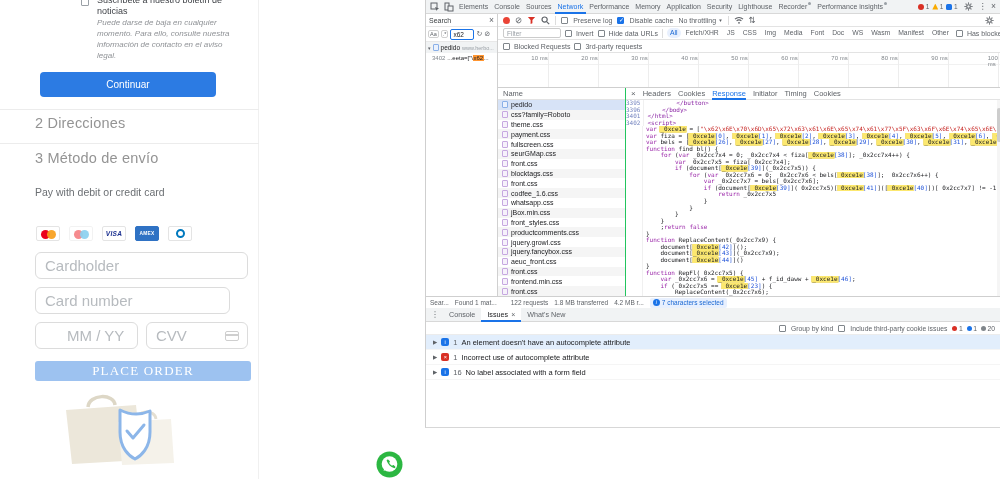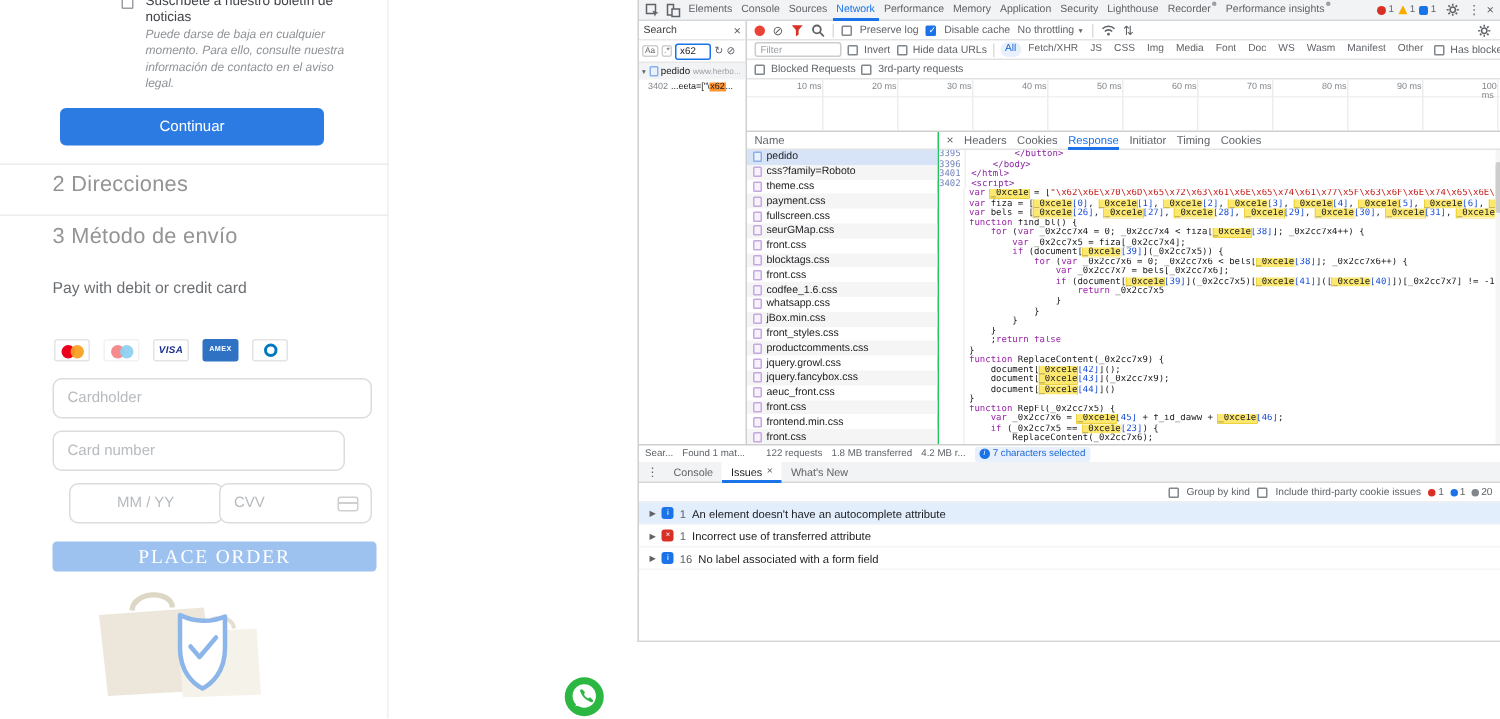--- a/index.html
+++ b/index.html
@@ -19,21 +19,21 @@
   .cards{position:absolute;left:36px;top:226px;display:flex;gap:9px}
   .card-ic{position:relative;width:24px;height:15px;border:1px solid #e4e4e4;border-radius:2px;background:#fff;display:flex;align-items:center;justify-content:center;overflow:hidden}
   .card-ic.maestro{opacity:.45}
   .card-ic.amex{background:#2f72c4;border-color:#2f72c4}
   .mc{position:absolute;width:9px;height:9px;border-radius:50%;top:2.5px}
   .c1{left:4px;background:#eb001b}.c2{left:10px;background:#f79e1b;opacity:.92}
   .m1{left:4px;background:#ed0006}.m2{left:10px;background:#0099df;opacity:.92}
   .visa-t{color:#1a2f8f;font-size:6.5px;font-weight:bold;font-style:italic;letter-spacing:.3px}
   .amex-t{color:#fff;font-size:4.8px;font-weight:bold;letter-spacing:.3px}
   .diners-dot{width:9px;height:9px;border-radius:50%;border:2.5px solid #0079be}
-  .inp{position:absolute;border:1px solid #dcdcdc;border-radius:6px;height:27px;font-size:10px;padding:0 9px;color:#333;font-family:inherit;background:#fff}
+  .inp{position:absolute;border:1px solid #dcdcdc;border-radius:6px;height:27px;font-size:15px;padding:0 9px;color:#333;font-family:inherit;background:#fff}
   .inp::placeholder{color:#b7bbbf}
   .cvv-ic{position:absolute;left:225px;top:331px;width:14px;height:10px;border:1px solid #cfcfcf;border-radius:2px;background:linear-gradient(#fff 2.5px,#cfcfcf 2.5px,#cfcfcf 4px,#fff 4px)}
   .btn-place{position:absolute;left:35px;top:361px;width:216px;height:20px;background:#9dc2f0;color:#fff;border:none;border-radius:3px;font-size:13px;letter-spacing:1.2px;font-family:Liberation Serif, serif;cursor:pointer}
   .bags{position:absolute;left:38px;top:390px}
 
   
   #whatsapp{position:absolute;left:376px;top:451px;width:27px;height:27px;cursor:pointer}
 
   
   #devtools{position:absolute;left:425px;top:0;width:575px;height:428px;background:#fff;
@@ -165,21 +165,21 @@
       </span>
       <span class="card-ic amex">
         <span class="amex-t">AMEX</span>
       </span>
       <span class="card-ic diners">
         <span class="diners-dot"></span>
       </span>
     </div>
   <input class="inp" style="left: 35px; top: 252px; width: 213px;" placeholder="Cardholder">
   <input class="inp" style="left: 35px; top: 287px; width: 195px;" placeholder="Card number">
-  <input class="inp" style="left: 46px; top: 322px; width: 103px; padding-left: 31px;" placeholder="MM / YY">
+  <input class="inp" style="left: 35px; top: 322px; width: 103px; padding-left: 31px;" placeholder="MM / YY">
   <input class="inp" style="left: 146px; top: 322px; width: 102px;" placeholder="CVV">
   <span class="cvv-ic"></span>
   <button class="btn-place">PLACE ORDER</button>
   <svg class="bags" viewBox="0 0 165 75" width="165" height="75">
     <path d="M28 20 L98 15 L104 70 L34 74 Z" fill="#ece7da"></path>
     <path d="M50 17 C51 4 76 3 77 15" fill="none" stroke="#ddd7c6" stroke-width="3.5"></path>
     <path d="M80 32 L133 29 L136 73 L84 75 Z" fill="#f5f2ea"></path>
     <path d="M98 30 C99 20 117 19 118 29" fill="none" stroke="#e4dfd2" stroke-width="2.8"></path>
     <path d="M82 20 C92 25 103 25 112 21 L112 42 C112 58 103 66 97 69 C91 66 82 58 82 42 Z" fill="#fff" stroke="#8cb6e9" stroke-width="3" stroke-linejoin="round"></path>
     <path d="M89 41 L95 48 L106 35" fill="none" stroke="#8cb6e9" stroke-width="3" stroke-linecap="round" stroke-linejoin="round"></path>
@@ -570,21 +570,21 @@
       <div class="irow selected">
         <span class="iarrow">▶</span>
         <span class="ibadge info">i</span>
         <span class="icount">1</span>
         <span class="itext">An element doesn't have an autocomplete attribute</span>
       </div>
       <div class="irow">
         <span class="iarrow">▶</span>
         <span class="ibadge error">×</span>
         <span class="icount">1</span>
-        <span class="itext">Incorrect use of transferred attribute</span>
+        <span class="itext">Incorrect use of autocomplete attribute</span>
       </div>
       <div class="irow">
         <span class="iarrow">▶</span>
         <span class="ibadge info">i</span>
         <span class="icount">16</span>
         <span class="itext">No label associated with a form field</span>
       </div>
     </div>
 </div>
 

